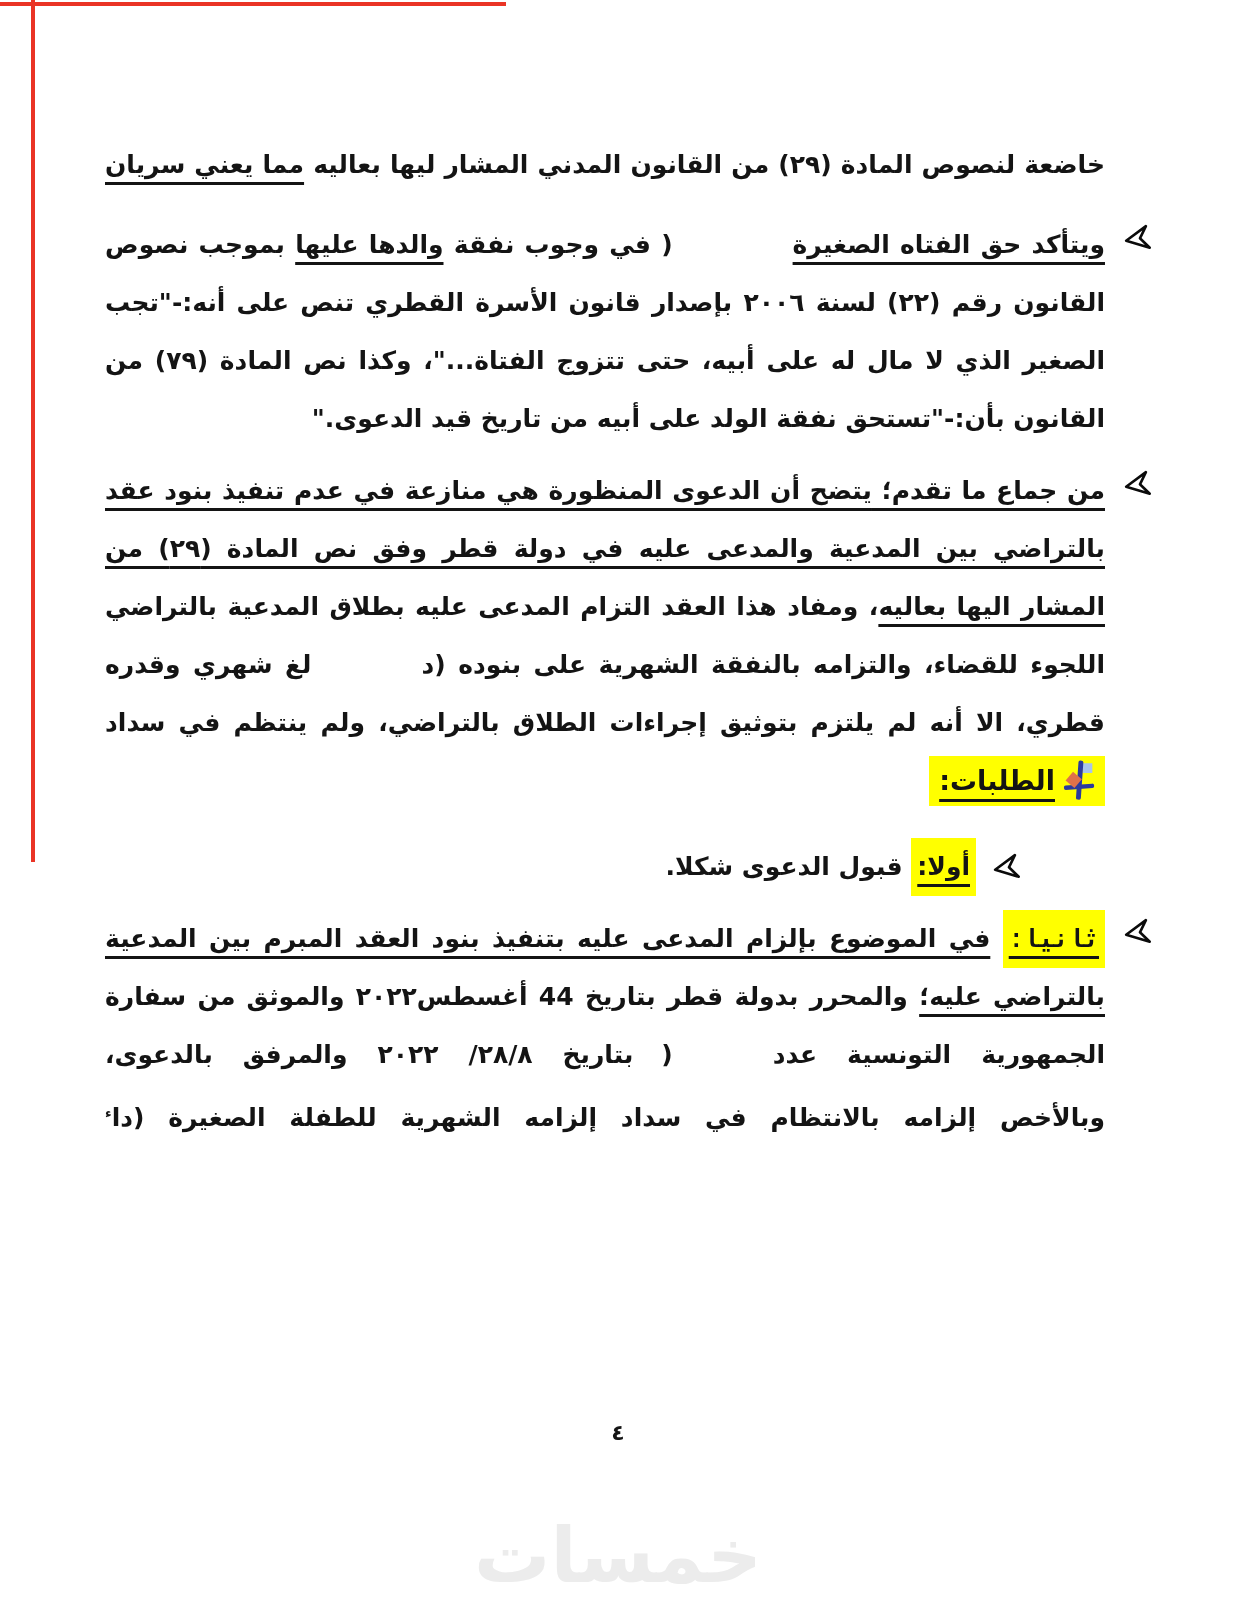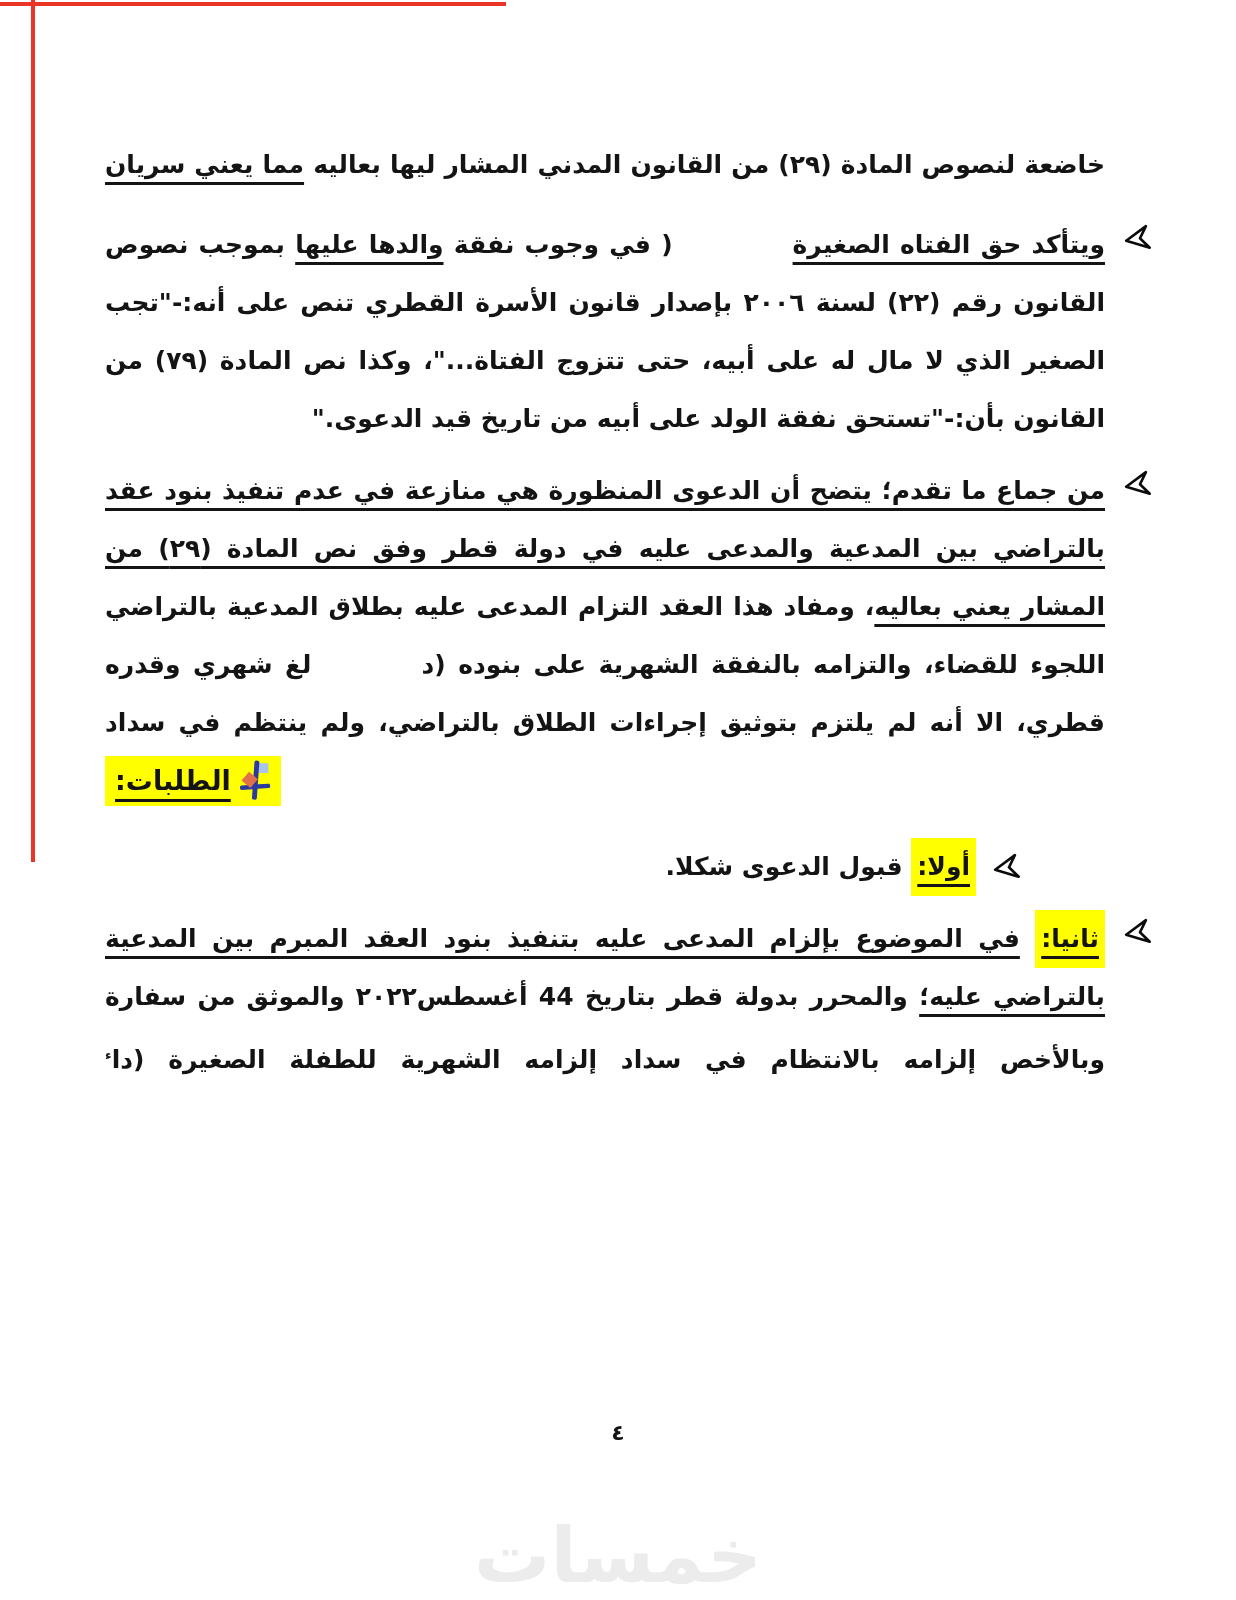--- a/index.html
+++ b/index.html
@@ -24,21 +24,21 @@
   .bullet.abs{position:absolute;right:-46px;top:10px;}
   .bullet.inline{vertical-align:middle;margin-left:14px;}
   .bullet svg{transform:rotate(-10deg);}
   
   .block-1{margin-top:22px;}
   .block-2{margin-top:14px;}
   .block-3{margin-top:4px;}
   .block-4{margin-top:30px;}
   .block-5{margin-top:14px;}
   
-  .heading-row{text-align:left;height:52px;}
+  .heading-row{text-align:right;height:52px;}
   .hl-box{display:inline-flex;align-items:center;gap:8px;padding:3px 10px;}
   .heading-text{font-size:27px;line-height:42px;}
   
   .page-number{position:absolute;top:1420px;left:0;width:100%;text-align:center;font-size:22px;direction:rtl;}
   .watermark{position:absolute;top:1518px;left:0;width:100%;text-align:center;font-size:76px;font-weight:700;direction:rtl;line-height:1;}
 </style>
 </head>
 <body>
 
 <div class="page">
@@ -57,21 +57,21 @@
         <div class="line justify"><span class="">القانون رقم (٢٢) لسنة ٢٠٠٦ بإصدار قانون الأسرة القطري تنص على أنه:-"تجب نفقة الولد</span></div>
         <div class="line justify"><span class="">الصغير الذي لا مال له على أبيه، حتى تتزوج الفتاة..."، وكذا نص المادة (٧٩) من ذات</span></div>
         <div class="line right"><span class="">القانون بأن:-"تستحق نفقة الولد على أبيه من تاريخ قيد الدعوى."</span></div>
       </div>
       <div class="para block-2">
         <span class="bullet abs"><svg width="30" height="26" viewBox="0 0 28 26">
             <path d="M26 2 L4 13 L26 24 L18 13 Z" fill="#ffffff" stroke="#0b0b0b" stroke-width="2.6" stroke-linejoin="round"></path>
           </svg></span>
         <div class="line justify"><span class="u ">من جماع ما تقدم؛ </span><span class="u ">يتضح أن الدعوى المنظورة هي منازعة في عدم تنفيذ بنود عقد تم ابرامه</span></div>
         <div class="line justify"><span class="u ">بالتراضي بين المدعية والمدعى عليه في دولة قطر وفق نص المادة (٢٩) من القانون المدني</span></div>
-        <div class="line justify"><span class="u ">المشار يعني بعاليه</span><span class="">، ومفاد هذا العقد التزام المدعى عليه بطلاق المدعية بالتراضي دون</span></div>
+        <div class="line justify"><span class="u ">المشار اليها بعاليه</span><span class="">، ومفاد هذا العقد التزام المدعى عليه بطلاق المدعية بالتراضي دون</span></div>
         <div class="line justify"><span class="">اللجوء للقضاء، والتزامه بالنفقة الشهرية على بنوده (د</span><span class="gap" style="width: 110px;"></span><span class="">لغ شهري وقدره (١٠٠٠ ريال</span></div>
         <div class="line justify"><span class="">قطري، الا أنه لم يلتزم بتوثيق إجراءات الطلاق بالتراضي، ولم ينتظم في سداد النفقة</span></div>
       </div>
       <div class="heading-row block-3"><span class="hl-box" style="background: rgb(255, 255, 0);">
           <span style="line-height: 0;"><svg width="32" height="44" viewBox="0 0 36 46">
               <rect x="22" y="3" width="11" height="11" fill="#a9c4ea"></rect>
               <rect x="16" y="0" width="5.5" height="44" rx="2" fill="#2b3a9e" transform="rotate(4 18 22)"></rect>
               <rect x="1" y="27" width="34" height="5" rx="2" fill="#2b3a9e" transform="rotate(-4 18 29)"></rect>
               <rect x="6" y="15" width="13" height="13" fill="#e0714a" transform="rotate(40 12 21)"></rect>
             </svg></span>
@@ -79,21 +79,22 @@
         </span></div>
       <div class="para block-4">
         <div class="line right" style="padding-right: 85px;"><span class="bullet inline"><svg width="30" height="26" viewBox="0 0 28 26">
               <path d="M26 2 L4 13 L26 24 L18 13 Z" fill="#ffffff" stroke="#0b0b0b" stroke-width="2.6" stroke-linejoin="round"></path>
             </svg></span><span class="u hl " style="background: rgb(255, 255, 0);">أولا:</span><span class=""> قبول الدعوى شكلا.</span></div>
       </div>
       <div class="para block-5">
         <span class="bullet abs"><svg width="30" height="26" viewBox="0 0 28 26">
             <path d="M26 2 L4 13 L26 24 L18 13 Z" fill="#ffffff" stroke="#0b0b0b" stroke-width="2.6" stroke-linejoin="round"></path>
           </svg></span>
-        <div class="line justify"><span class="u hl " style="background: rgb(255, 255, 0);">ثانيا:</span><span class=""> </span><span class="u ">في الموضوع بإلزام المدعى عليه بتنفيذ بنود العقد المبرم بين المدعية</span></div>
+        <div class="line justify"><span class="u hl " style="background: rgb(255, 255, 0); font-family: Liberation Mono, monospace;">ثانيا:</span><span class=""> </span><span class="u ">في الموضوع بإلزام المدعى عليه بتنفيذ بنود العقد المبرم بين المدعية</span></div>
         <div class="line justify"><span class="u ">بالتراضي عليه؛</span><span class=""> والمحرر بدولة قطر بتاريخ 44 أغسطس٢٠٢٢ والموثق من سفارة</span></div>
+        <div class="line justify"><span class="">الجمهورية التونسية عدد </span><span class="gap" style="width: 70px;"></span><span class="">(</span><span class="gap" style="width: 28px;"></span><span class="">بتاريخ ٢٨/٨/ ٢٠٢٢ والمرفق بالدعوى،</span></div>
         <div class="line justify"><span class="">وبالأخص إلزامه بالانتظام في سداد إلزامه الشهرية للطفلة الصغيرة (دا</span><span class="sm ">ء</span></div>
       </div>
     </main>
 
   <div class="page-number">٤</div>
   <div class="watermark" style="color: rgb(236, 236, 236);">خمسات</div>
 </div>
 
 </body></html>

